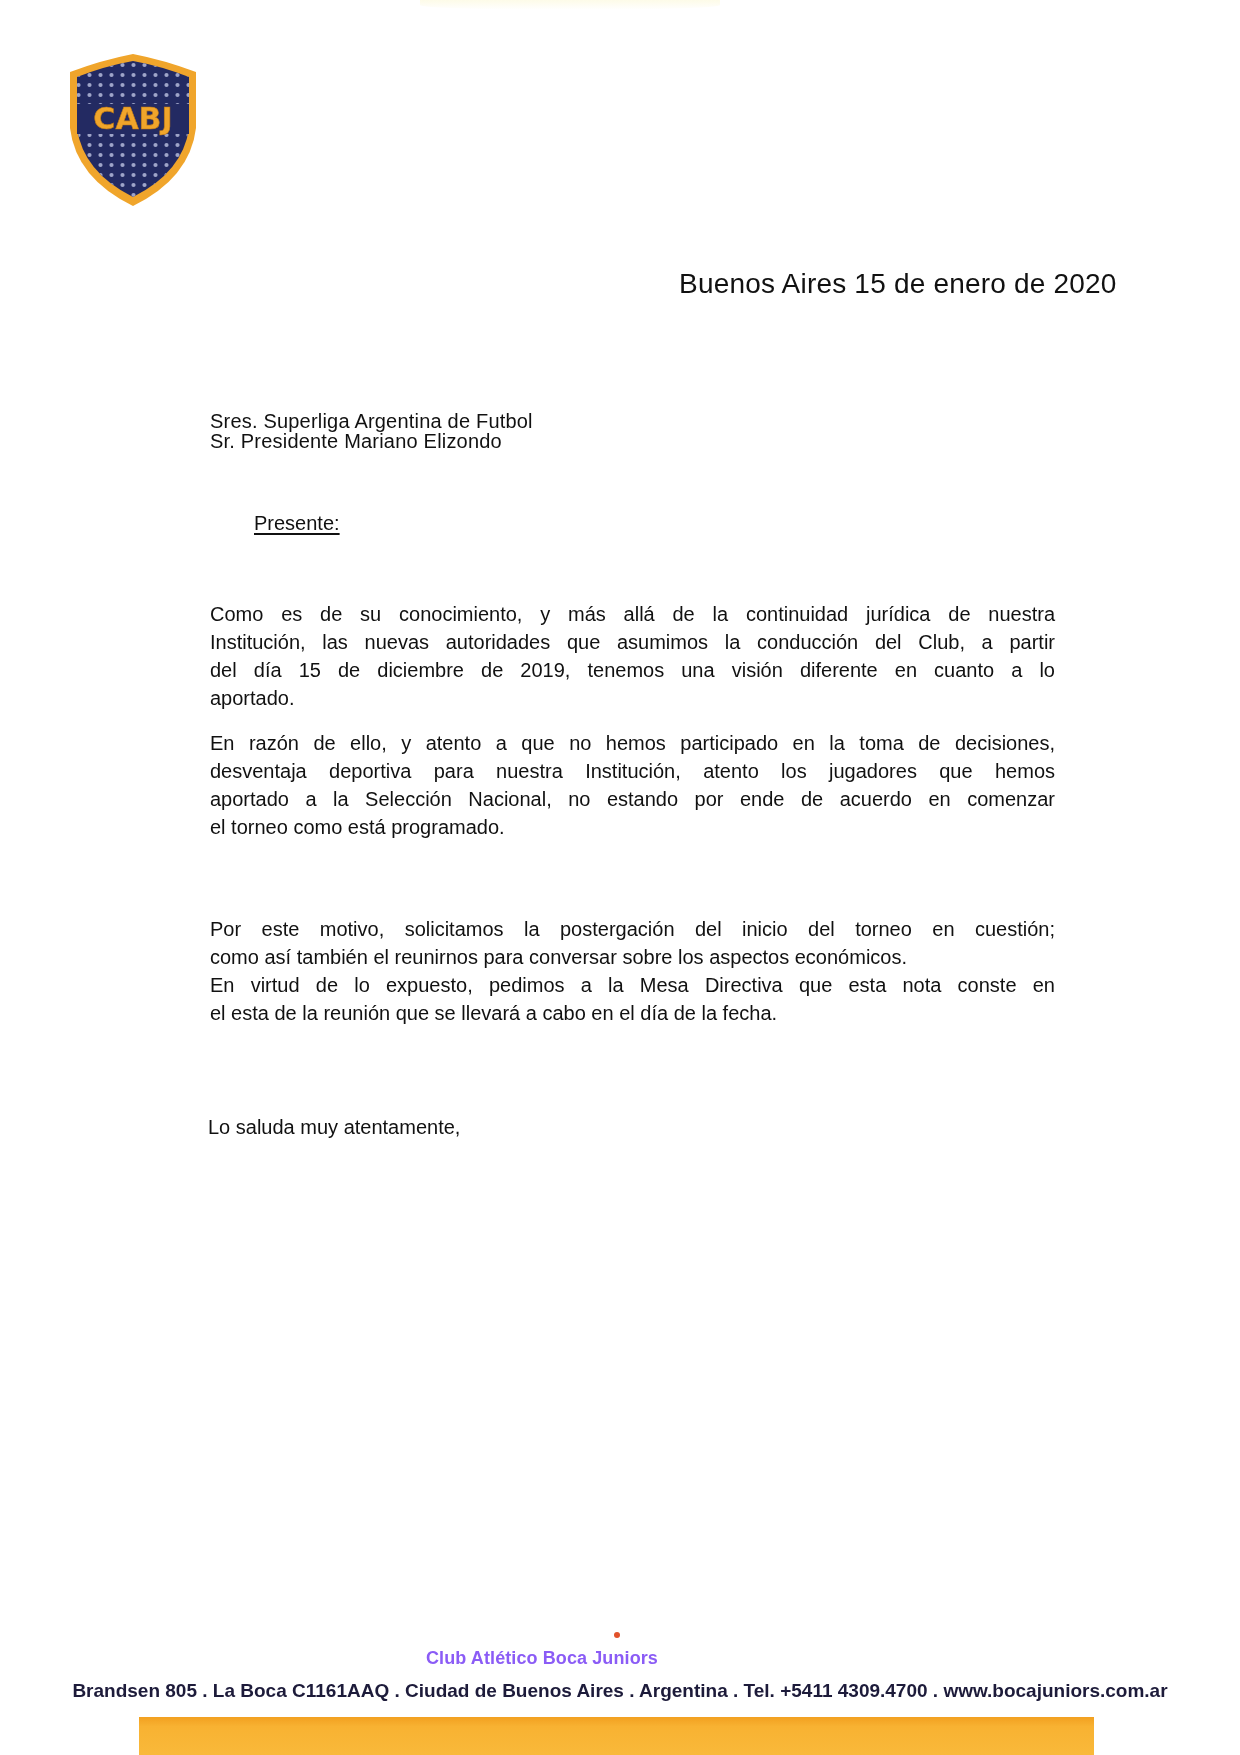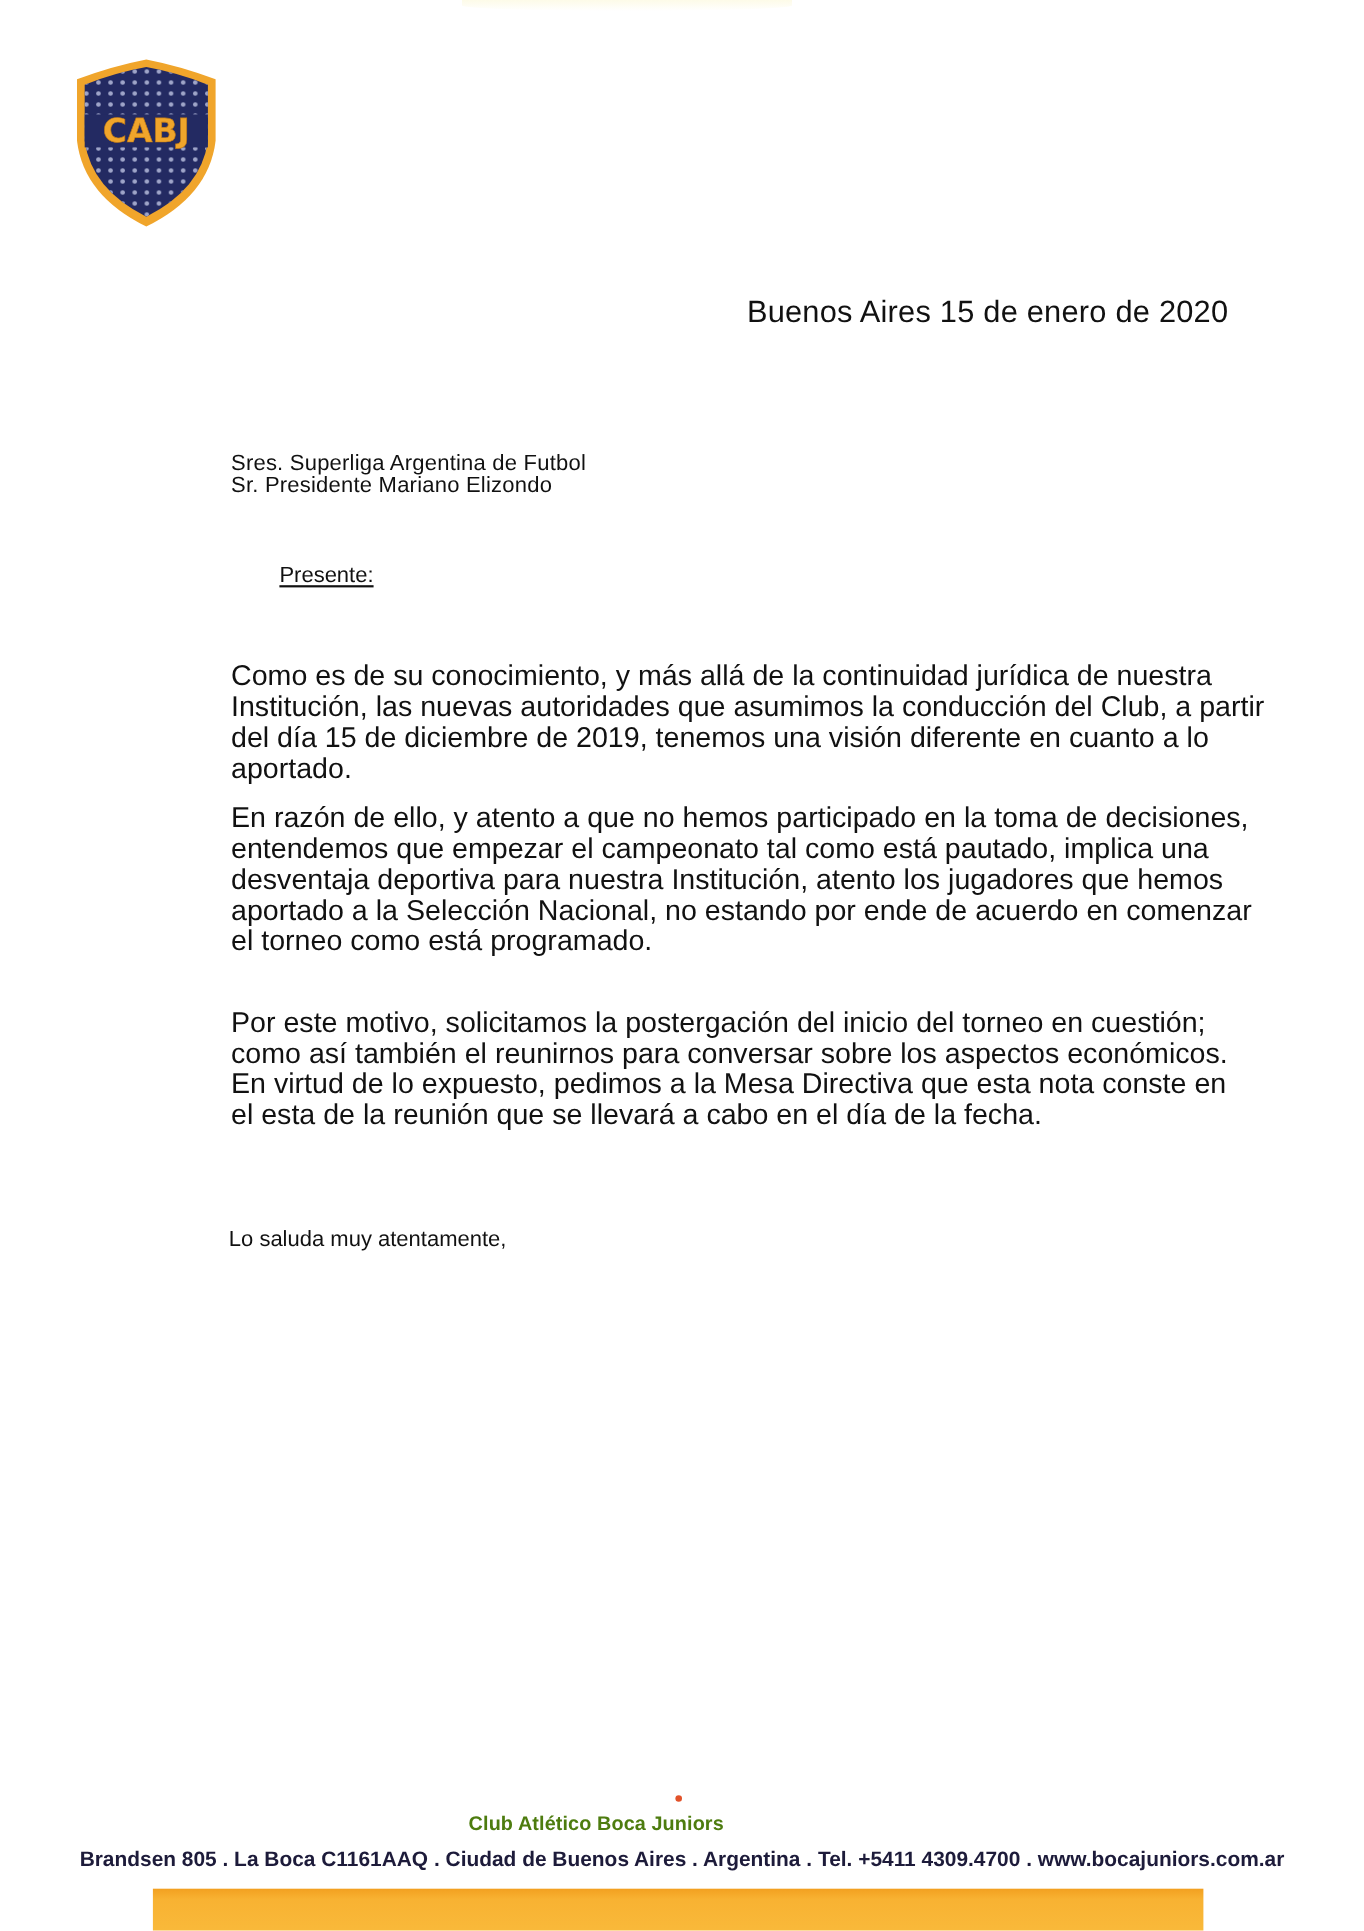--- a/index.html
+++ b/index.html
@@ -52,21 +52,21 @@
     top: 512px;
     font-size: 20px;
     text-decoration: underline;
     text-underline-offset: 3px;
     margin-left: 44px;
   }
   .para {
     position: absolute;
     left: 210px;
     width: 845px;
-    font-size: 26px;
+    font-size: 20px;
     line-height: 28px;
     text-align: justify;
   }
   .para .line {
     display: block;
     text-align: justify;
     text-align-last: justify;
     white-space: nowrap;
   }
   .para .line.last {
@@ -91,21 +91,21 @@
     background: #e2522a;
   }
   .footer-name {
     position: absolute;
     left: 0;
     width: 1084px;
     top: 1648px;
     text-align: center;
     font-size: 18px;
     font-weight: bold;
-    color: #4d7c0f;
+    color: #8b5cf6;
     letter-spacing: 0.1px;
   }
   .footer-address {
     position: absolute;
     left: 0;
     width: 1240px;
     top: 1680px;
     text-align: center;
     font-size: 19px;
     font-weight: bold;
@@ -149,21 +149,20 @@
 
 <div class="para p1">
   <span class="line">Como es de su conocimiento, y más allá de la continuidad jurídica de nuestra</span>
   <span class="line">Institución, las nuevas autoridades que asumimos la conducción del Club, a partir</span>
   <span class="line">del día 15 de diciembre de 2019, tenemos una visión diferente en cuanto a lo</span>
   <span class="line last">aportado.</span>
 </div>
 
 <div class="para p2">
   <span class="line"> En razón de ello, y atento a que no hemos participado en la toma de decisiones,</span>
-  <span class="line">entendemos que empezar el campeonato tal como está pautado, implica una</span>
   <span class="line">desventaja deportiva para nuestra Institución, atento los jugadores que hemos</span>
   <span class="line">aportado a la Selección Nacional, no estando por ende de acuerdo en comenzar</span>
   <span class="line last">el torneo como está programado.</span>
 </div>
 
 <div class="para p3">
   <span class="line">Por este motivo, solicitamos la postergación del inicio del torneo en cuestión;</span>
   <span class="line last">como así también el reunirnos para conversar sobre los aspectos económicos.</span>
   <span class="line">En virtud de lo expuesto, pedimos a la Mesa Directiva que esta nota conste en</span>
   <span class="line last">el esta de la reunión que se llevará a cabo en el día de la fecha.</span>

